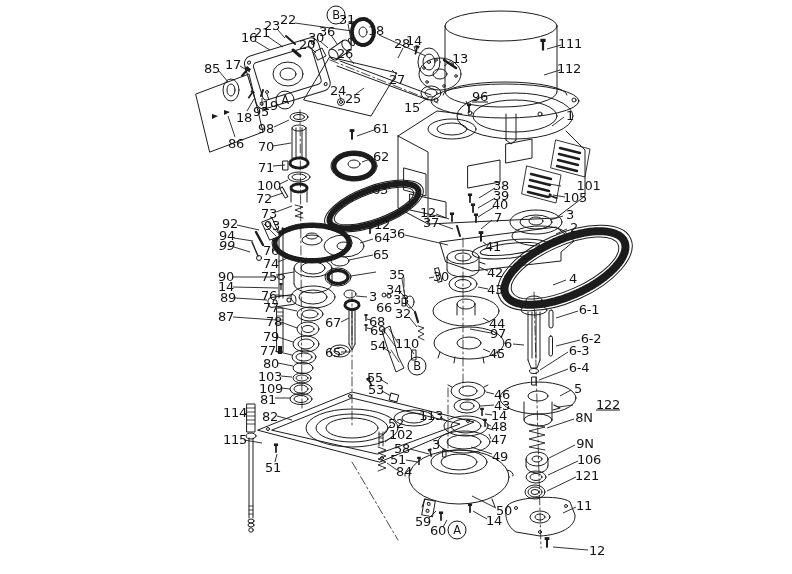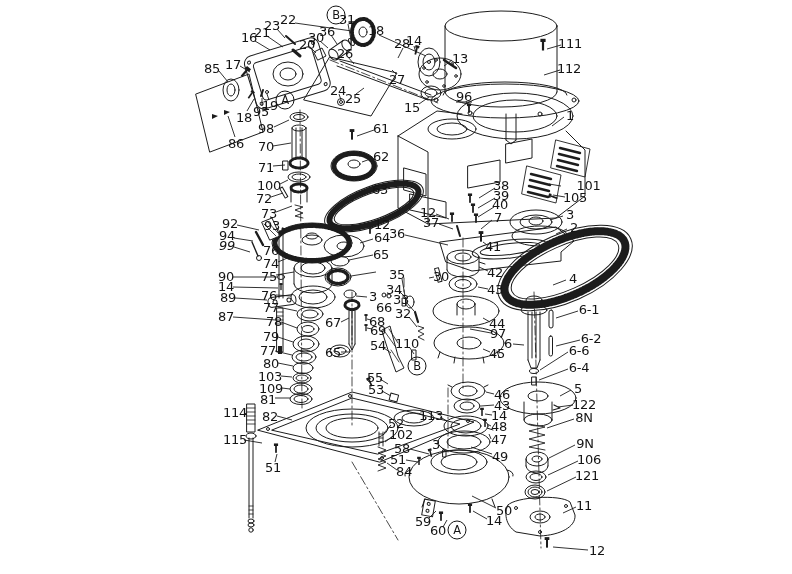--- a/index.html
+++ b/index.html
@@ -524,21 +524,21 @@
     <div class="label" style="left: 347px; top: 19px;">31</div>
     <div class="label" style="left: 345px; top: 53px;">26</div>
     <div class="label" style="left: 338px; top: 90px;">24</div>
     <div class="label" style="left: 353px; top: 98px;">25</div>
     <div class="label" style="left: 397px; top: 79px;">27</div>
     <div class="label" style="left: 376px; top: 30px;">18</div>
     <div class="label" style="left: 402px; top: 43px;">28</div>
     <div class="label" style="left: 414px; top: 40px;">14</div>
     <div class="label" style="left: 460px; top: 58px;">13</div>
     <div class="label" style="left: 412px; top: 107px;">15</div>
-    <div class="label" style="left: 464px; top: 96px; text-decoration: underline;">96</div>
+    <div class="label" style="left: 480px; top: 96px; text-decoration: underline;">96</div>
     <div class="label" style="left: 570px; top: 43px;">111</div>
     <div class="label" style="left: 569px; top: 68px;">112</div>
     <div class="label" style="left: 570px; top: 115px;">1</div>
     <div class="label" style="left: 266px; top: 146px;">70</div>
     <div class="label" style="left: 266px; top: 167px;">71</div>
     <div class="label" style="left: 269px; top: 185px;">100</div>
     <div class="label" style="left: 264px; top: 198px;">72</div>
     <div class="label" style="left: 269px; top: 213px;">73</div>
     <div class="label" style="left: 230px; top: 223px;">92</div>
     <div class="label" style="left: 272px; top: 225px;">93</div>
@@ -600,24 +600,24 @@
     <div class="label" style="left: 574px; top: 227px;">2</div>
     <div class="label" style="left: 573px; top: 278px;">4</div>
     <div class="label" style="left: 495px; top: 272px;">42</div>
     <div class="label" style="left: 495px; top: 289px;">43</div>
     <div class="label" style="left: 497px; top: 323px;">44</div>
     <div class="label" style="left: 498px; top: 333px;">97</div>
     <div class="label" style="left: 497px; top: 353px;">45</div>
     <div class="label" style="left: 508px; top: 343px;">6</div>
     <div class="label" style="left: 589px; top: 309px;">6-1</div>
     <div class="label" style="left: 591px; top: 338px;">6-2</div>
-    <div class="label" style="left: 579px; top: 350px;">6-6</div>
+    <div class="label" style="left: 579px; top: 350px;">6-3</div>
     <div class="label" style="left: 579px; top: 367px;">6-4</div>
     <div class="label" style="left: 578px; top: 388px;">5</div>
-    <div class="label" style="left: 584px; top: 404px;">122</div>
+    <div class="label" style="left: 608px; top: 404px; text-decoration: underline;">122</div>
     <div class="label" style="left: 584px; top: 417px;">8N</div>
     <div class="label" style="left: 585px; top: 443px;">9N</div>
     <div class="label" style="left: 589px; top: 459px;">106</div>
     <div class="label" style="left: 587px; top: 475px;">121</div>
     <div class="label" style="left: 584px; top: 505px;">11</div>
     <div class="label" style="left: 597px; top: 550px;">12</div>
     <div class="label" style="left: 502px; top: 394px;">46</div>
     <div class="label" style="left: 502px; top: 405px;">43</div>
     <div class="label" style="left: 499px; top: 415px;">14</div>
     <div class="label" style="left: 499px; top: 426px;">48</div>

